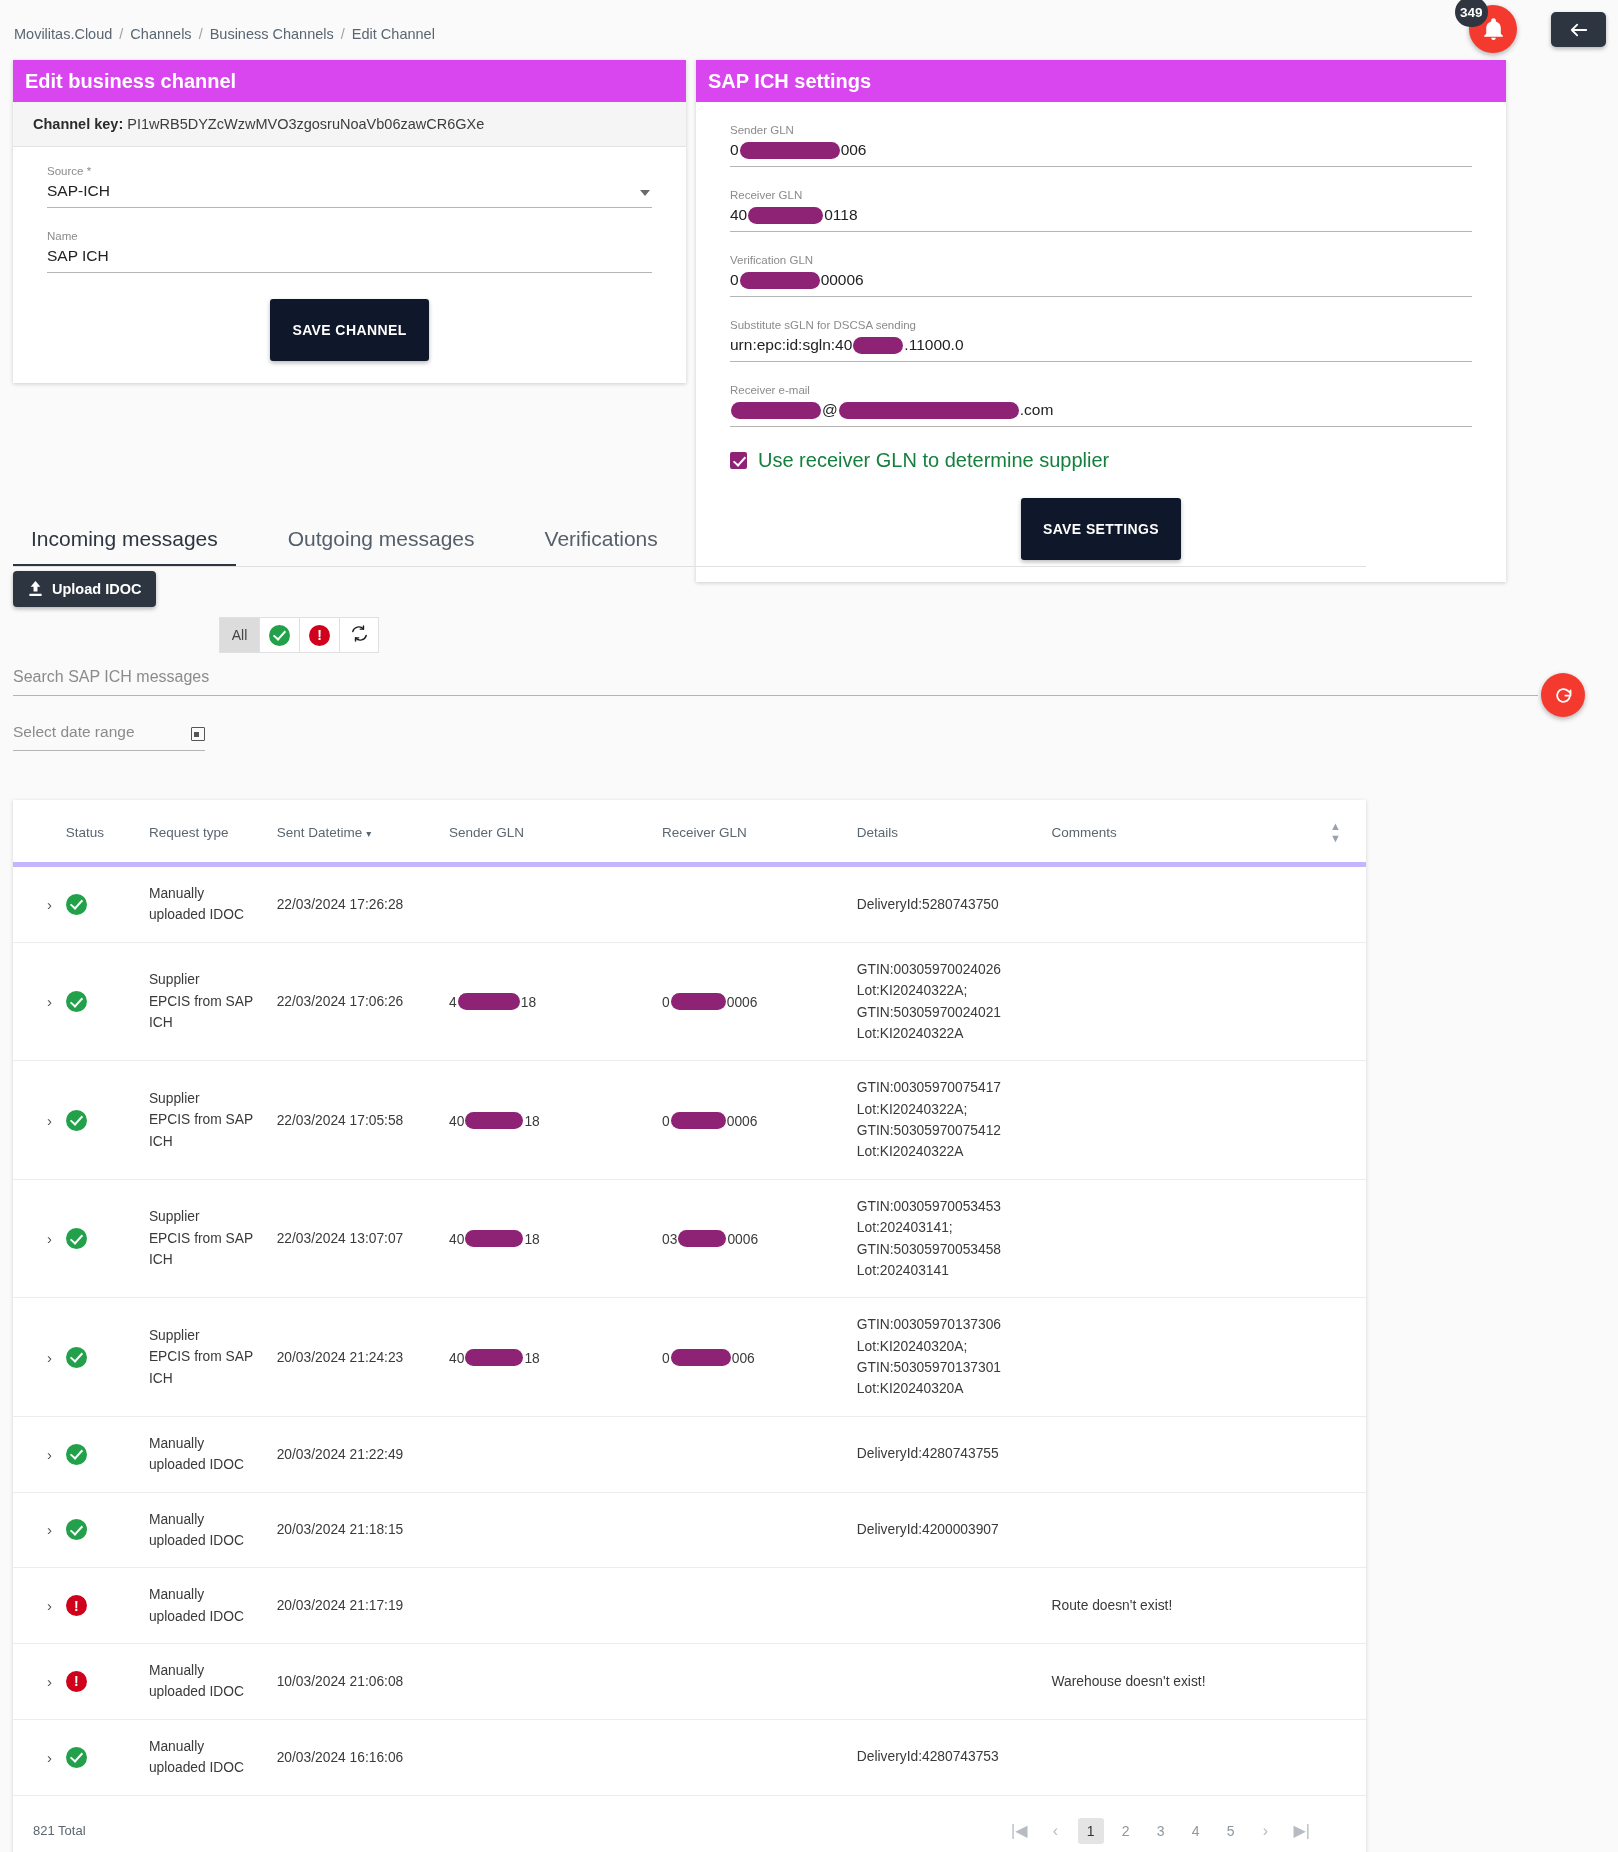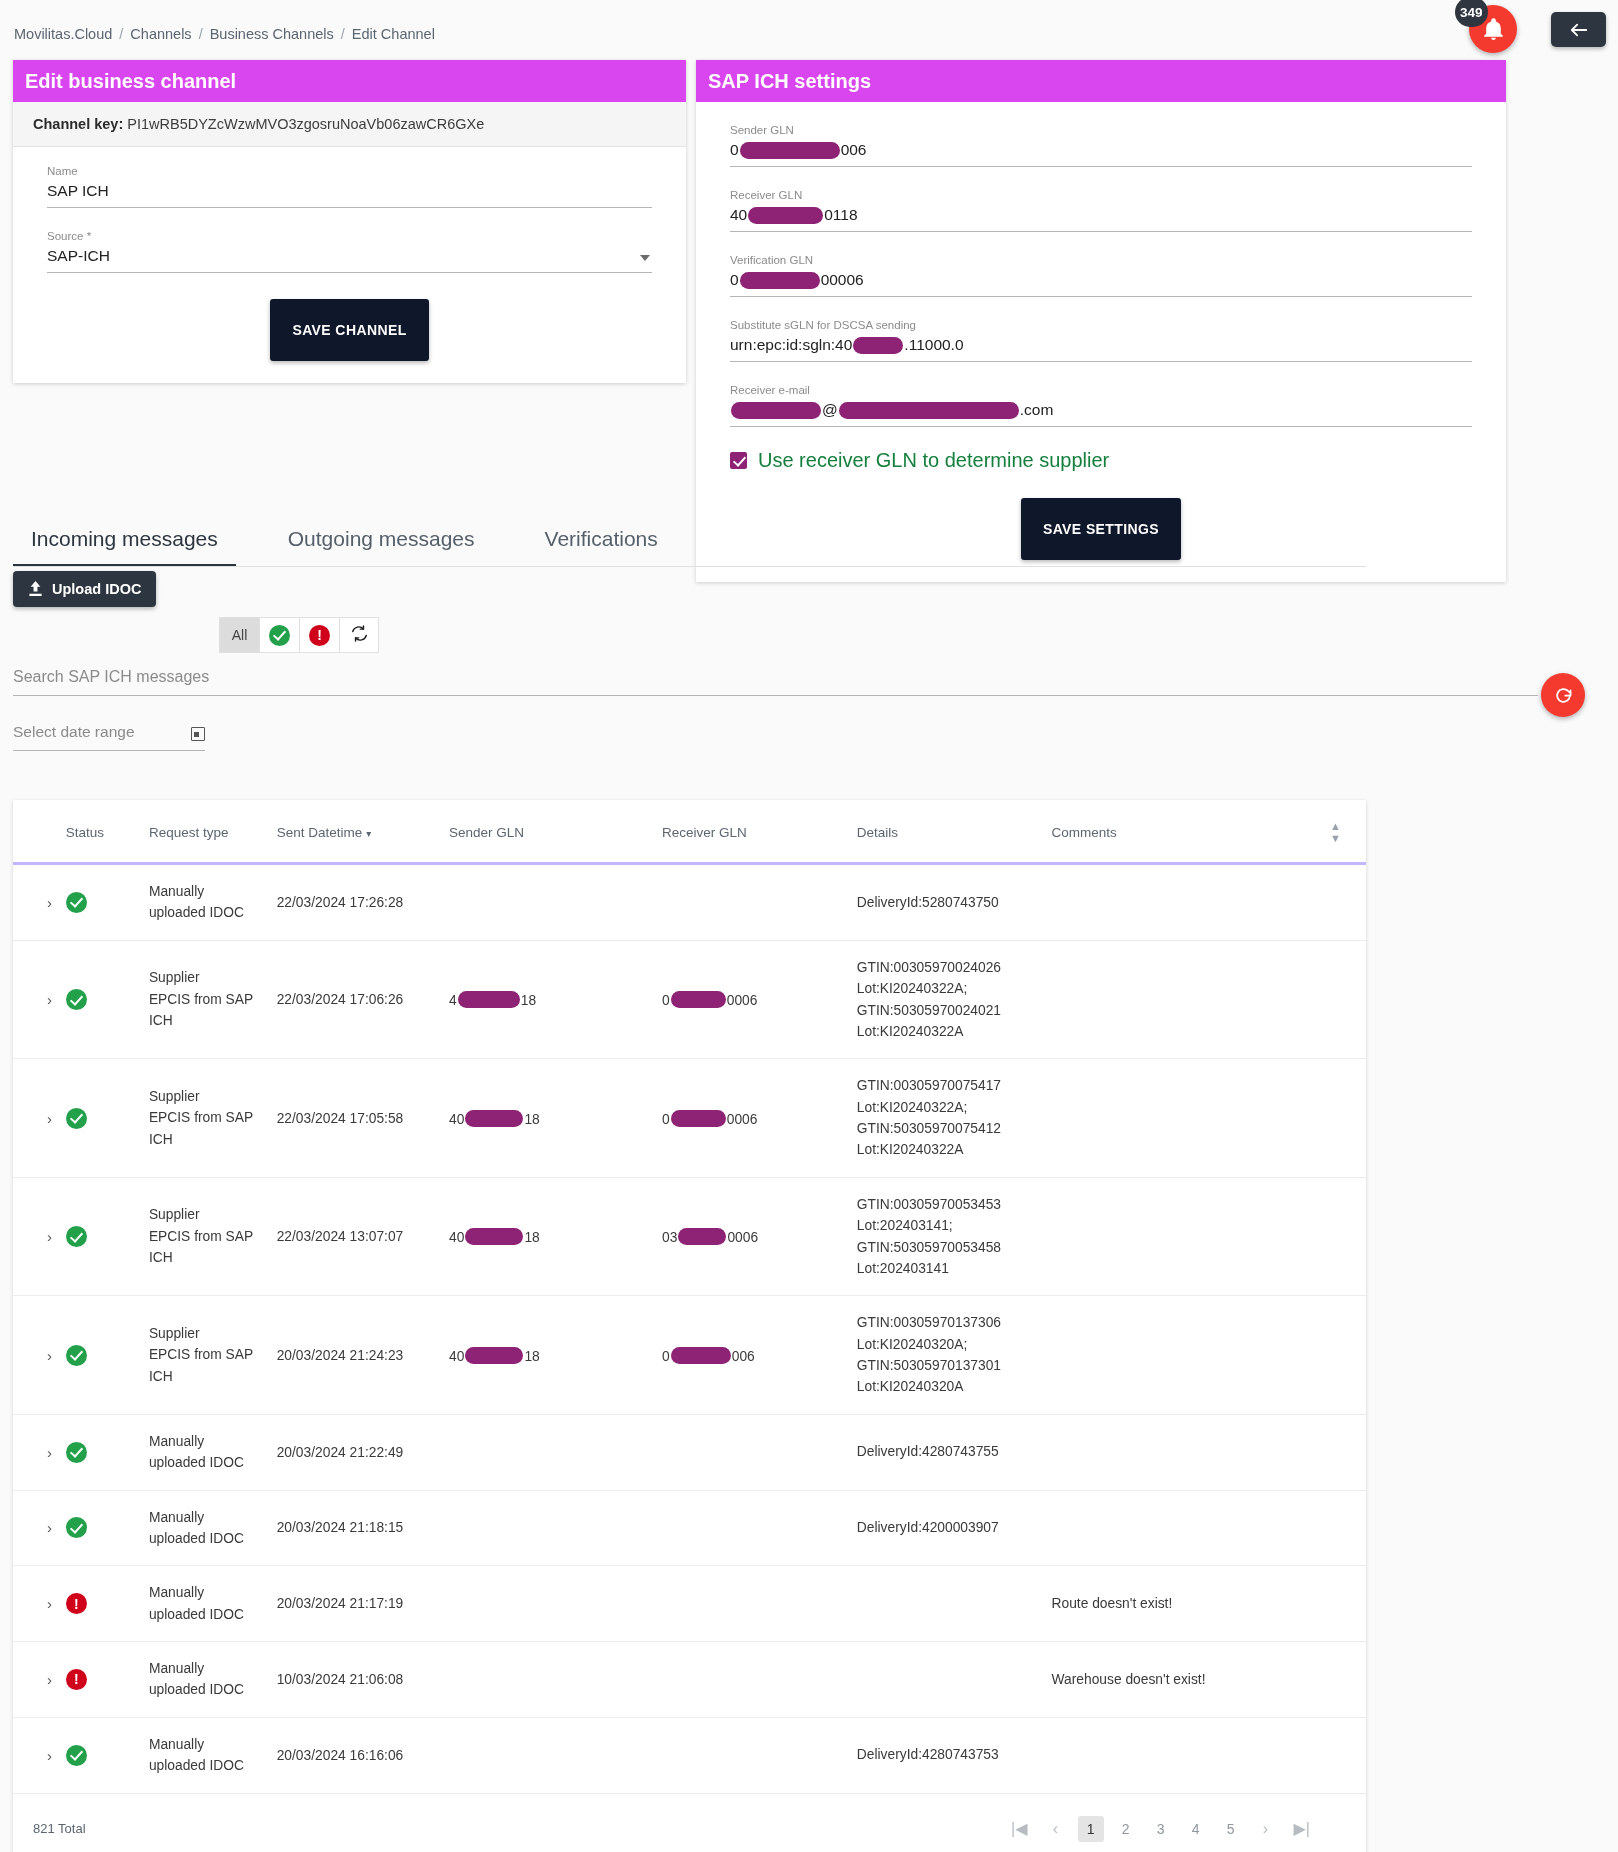--- a/index.html
+++ b/index.html
@@ -170,21 +170,21 @@
 
   
   .table-card {
     position:absolute; left:13px; top:800px; width:1353px;
     background:#fff; box-shadow:0 1px 4px rgba(0,0,0,.16);
   }
   table { width:100%; border-collapse:collapse; }
   thead th {
     font-weight:normal; font-size:13.5px; color:#5c6670;
     text-align:left; padding:20px 0 18px 0;
-    border-bottom:3px solid #c4b5fd;
+    border-bottom:5px solid #c4b5fd;
   }
   .c-exp   { width:52px; }
   .c-stat  { width:82px; }
   .c-req   { width:126px; }
   .c-date  { width:170px; }
   .c-sgln  { width:210px; }
   .c-rgln  { width:192px; }
   .c-det   { width:192px; }
   .c-com   { width:250px; }
   .c-sort  { width:60px; }
@@ -233,27 +233,27 @@
 
 <div class="cards" style="position:absolute; left:0; top:60px; width:1618px; height:400px;">
 
   <div class="card card-left">
     <div class="card-head">Edit business channel</div>
     <div class="chankey">
       <b>Channel key:</b>
       <span class="val">PI1wRB5DYZcWzwMVO3zgosruNoaVb06zawCR6GXe</span>
     </div>
     <div class="card-body">
+      <div class="field select">
+        <div class="lbl">Source *</div>
+        <div class="val">SAP-ICH</div>
+      </div>
       <div class="field">
         <div class="lbl">Name</div>
         <div class="val">SAP ICH</div>
-      </div>
-      <div class="field select">
-        <div class="lbl">Source *</div>
-        <div class="val">SAP-ICH</div>
       </div>
       <div class="center" style="margin-top:26px;">
         <button class="btn-dark">SAVE CHANNEL</button>
       </div>
     </div>
   </div>
 
   <div class="card card-right">
     <div class="card-head">SAP ICH settings</div>
     <div class="card-body" style="padding-top:22px;">

